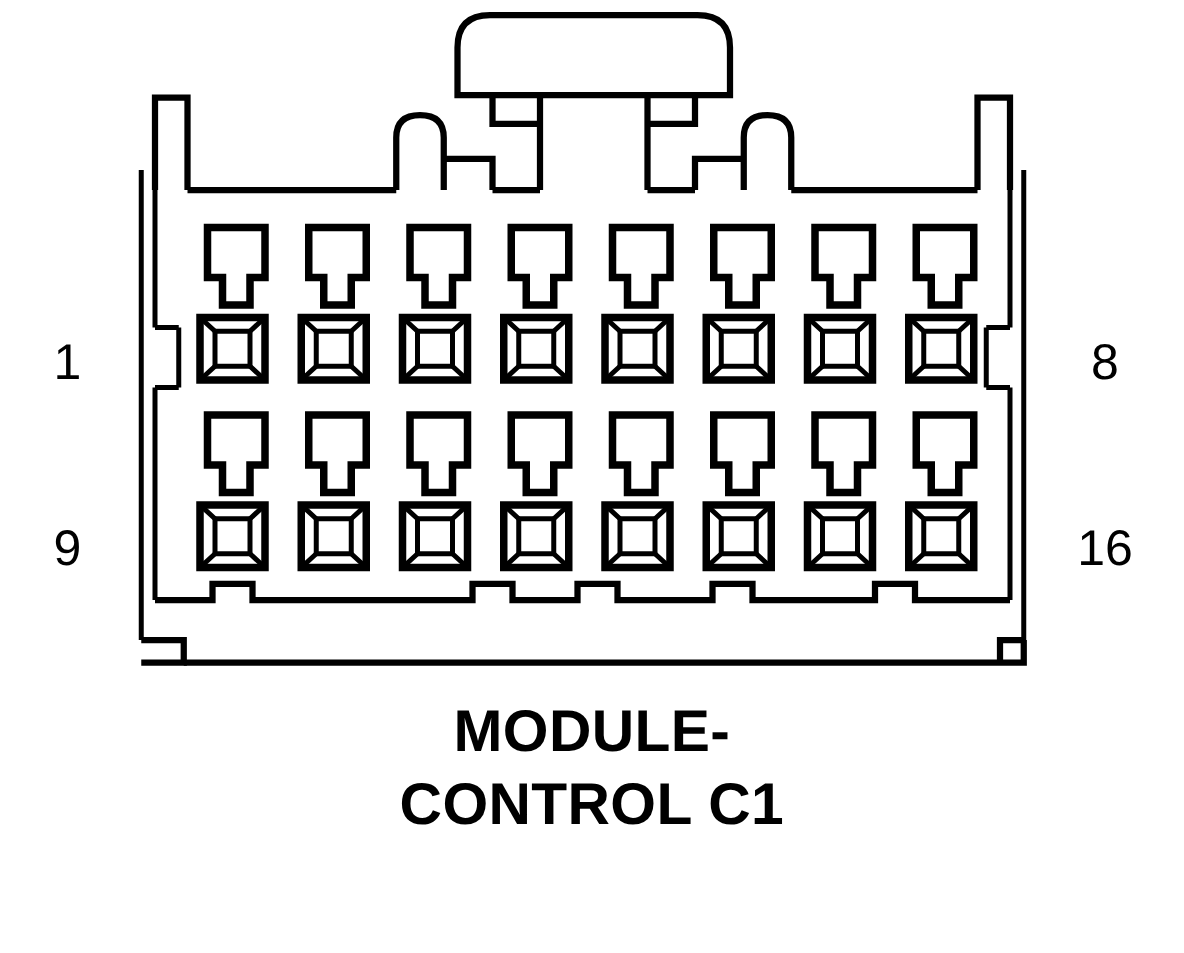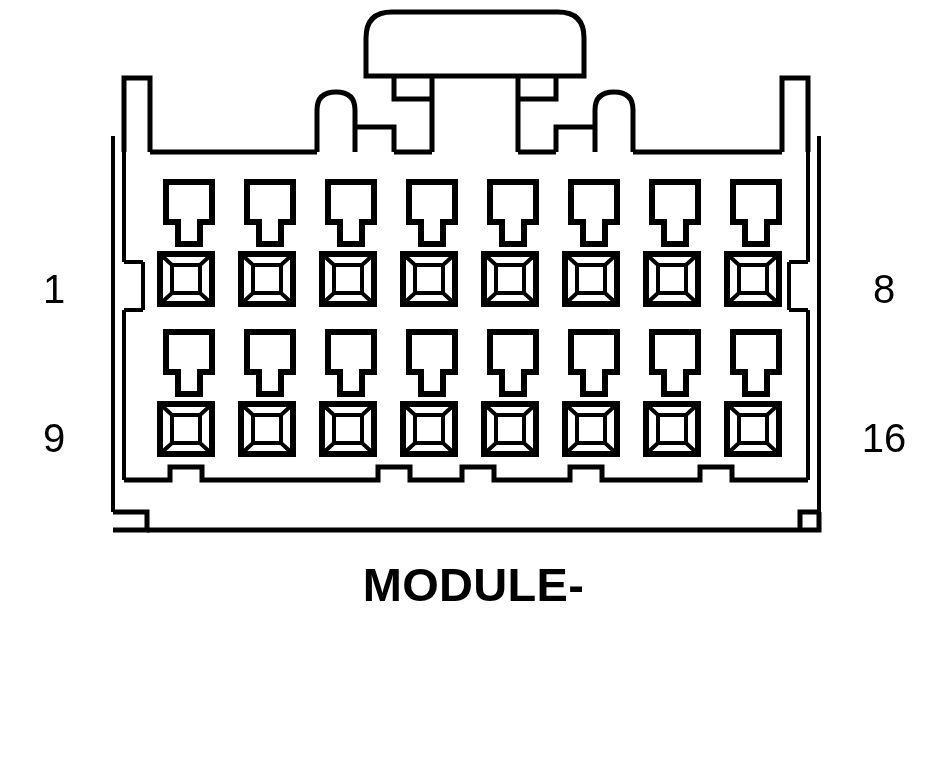--- a/index.html
+++ b/index.html
@@ -299,15 +299,16 @@
 
     <text class="pin-number pin-number-left" x="54" y="303">1</text>
     <text class="pin-number pin-number-left" x="54" y="452">9</text>
     <text class="pin-number pin-number-right" x="884" y="303">8</text>
     <text class="pin-number pin-number-right" x="884" y="452">16</text>
 
   </svg>
 
   <div id="caption">
     <span class="cap-line">MODULE-</span>
+    <span class="cap-line">CONTROL C1</span>
   </div>
 
 </div>
 
 </body></html>

